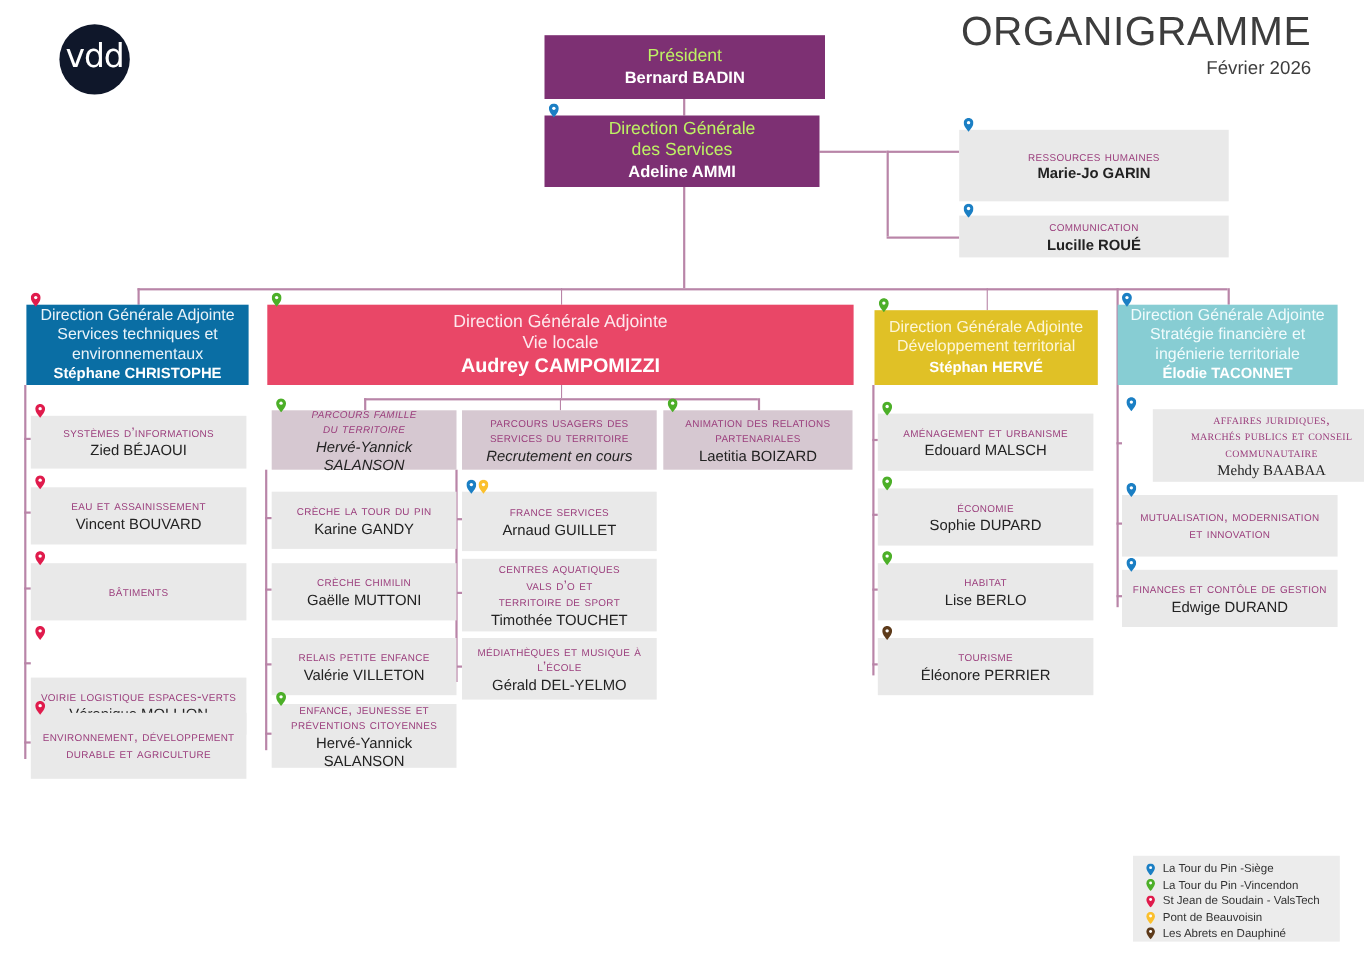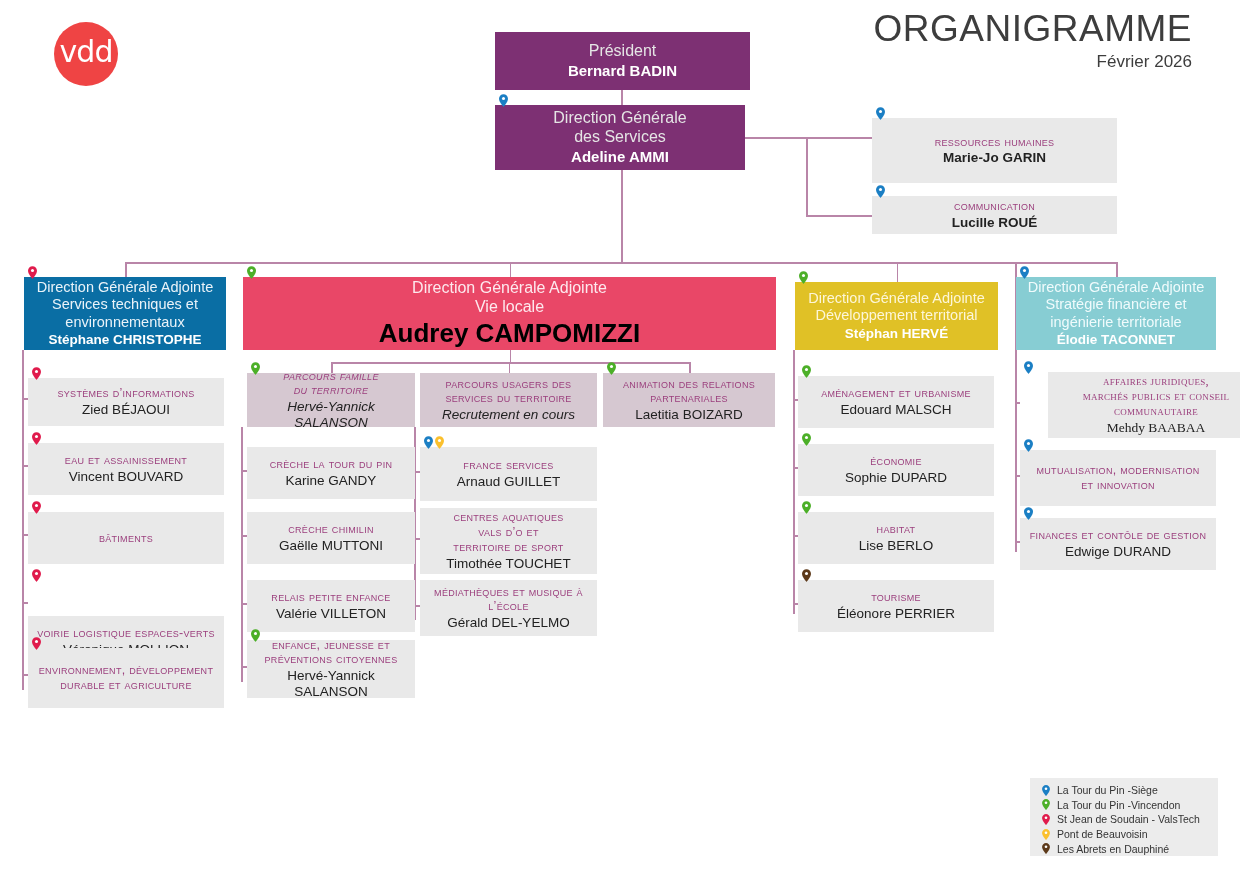--- a/index.html
+++ b/index.html
@@ -10,21 +10,21 @@
     font-family:"Liberation Sans","DejaVu Sans",sans-serif;
     color:#333;
     overflow:hidden;
     position:relative;
   }
   #root{position:relative;width:1240px;height:877px;}
 
   
   .logo-circle{
     position:absolute;left:54px;top:22px;width:64px;height:64px;
-    border-radius:50%;background:#ef4444;
+    border-radius:50%;background:#0f172a;
     display:flex;align-items:center;justify-content:center;
   }
   .logo-circle span{
     color:#fff;font-size:30px;font-weight:400;letter-spacing:-1px;
     font-family:"DejaVu Sans",sans-serif;line-height:1;
     transform:translateY(-2px);
   }
 
   
   .title-main{
@@ -44,31 +44,31 @@
 
   
   .box{position:absolute;box-sizing:border-box;display:flex;flex-direction:column;
        align-items:center;justify-content:center;text-align:center;padding:6px 8px;}
 
   .box .ttl{display:block;line-height:1.18;}
   .box .nm{display:block;line-height:1.2;}
 
   
   .box-purple{background:#7d3073;color:#fff;}
-  .box-purple .ttl{font-size:16px;font-weight:400;color:#e5e5e5;}
+  .box-purple .ttl{font-size:16px;font-weight:400;color:#bef264;}
   .box-purple .nm{font-size:15px;font-weight:700;color:#ffffff;margin-top:1px;}
 
   
   .box-dga .ttl{font-size:14.5px;font-weight:400;line-height:1.2;}
   .box-dga .nm{font-size:13.5px;font-weight:700;margin-top:1px;}
   .dga-blue{background:#0a6ea4;color:#eaf3f9;}
   .dga-blue .nm{color:#ffffff;}
   .dga-pink{background:#e94767;color:#fde9ee;}
   .dga-pink .ttl{font-size:16px;}
-  .dga-pink .nm{font-size:26px;color:#000000;}
+  .dga-pink .nm{font-size:18px;color:#ffffff;}
   .dga-yellow{background:#e0c126;color:#fdf6d8;}
   .dga-yellow .nm{color:#ffffff;}
   .dga-teal{background:#87cdd3;color:#f0fbfc;}
   .dga-teal .nm{color:#ffffff;}
 
   
   .box-grey{background:#e9e9e9;}
   .box-grey .ttl{
     font-size:12.5px;color:#9b3f7d;font-weight:400;
     font-variant:small-caps;text-transform:lowercase;letter-spacing:0.3px;

